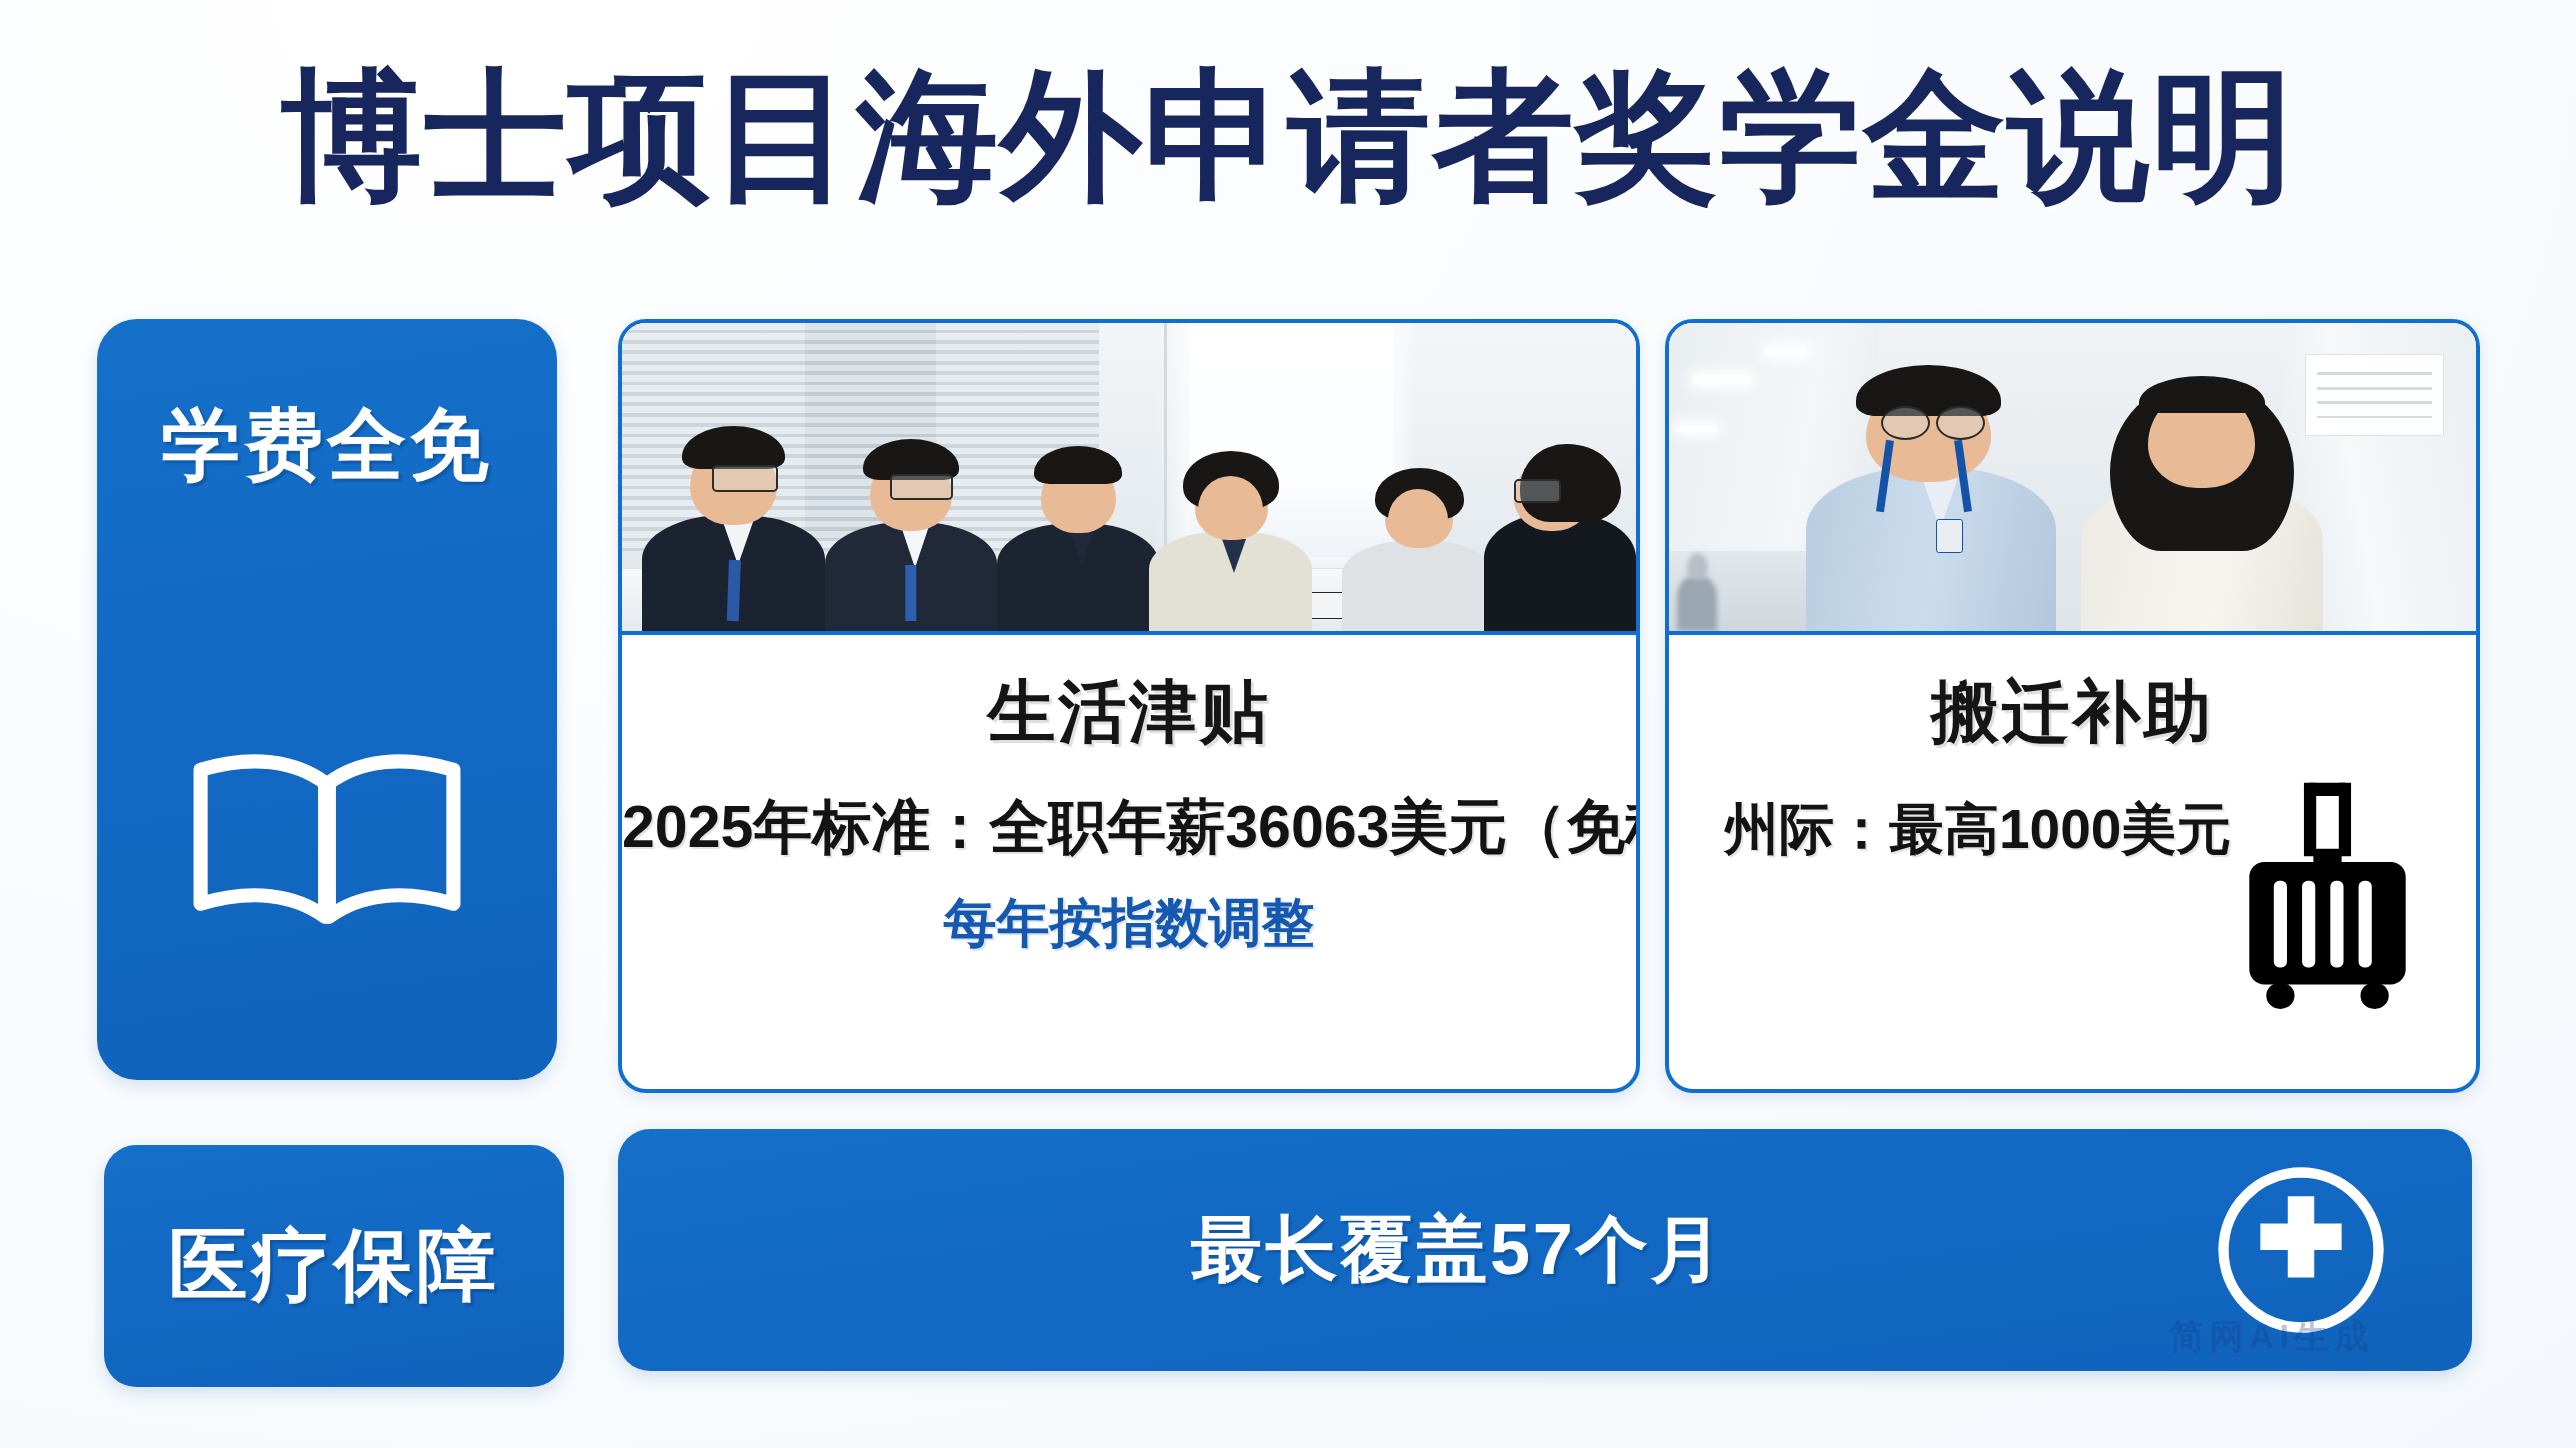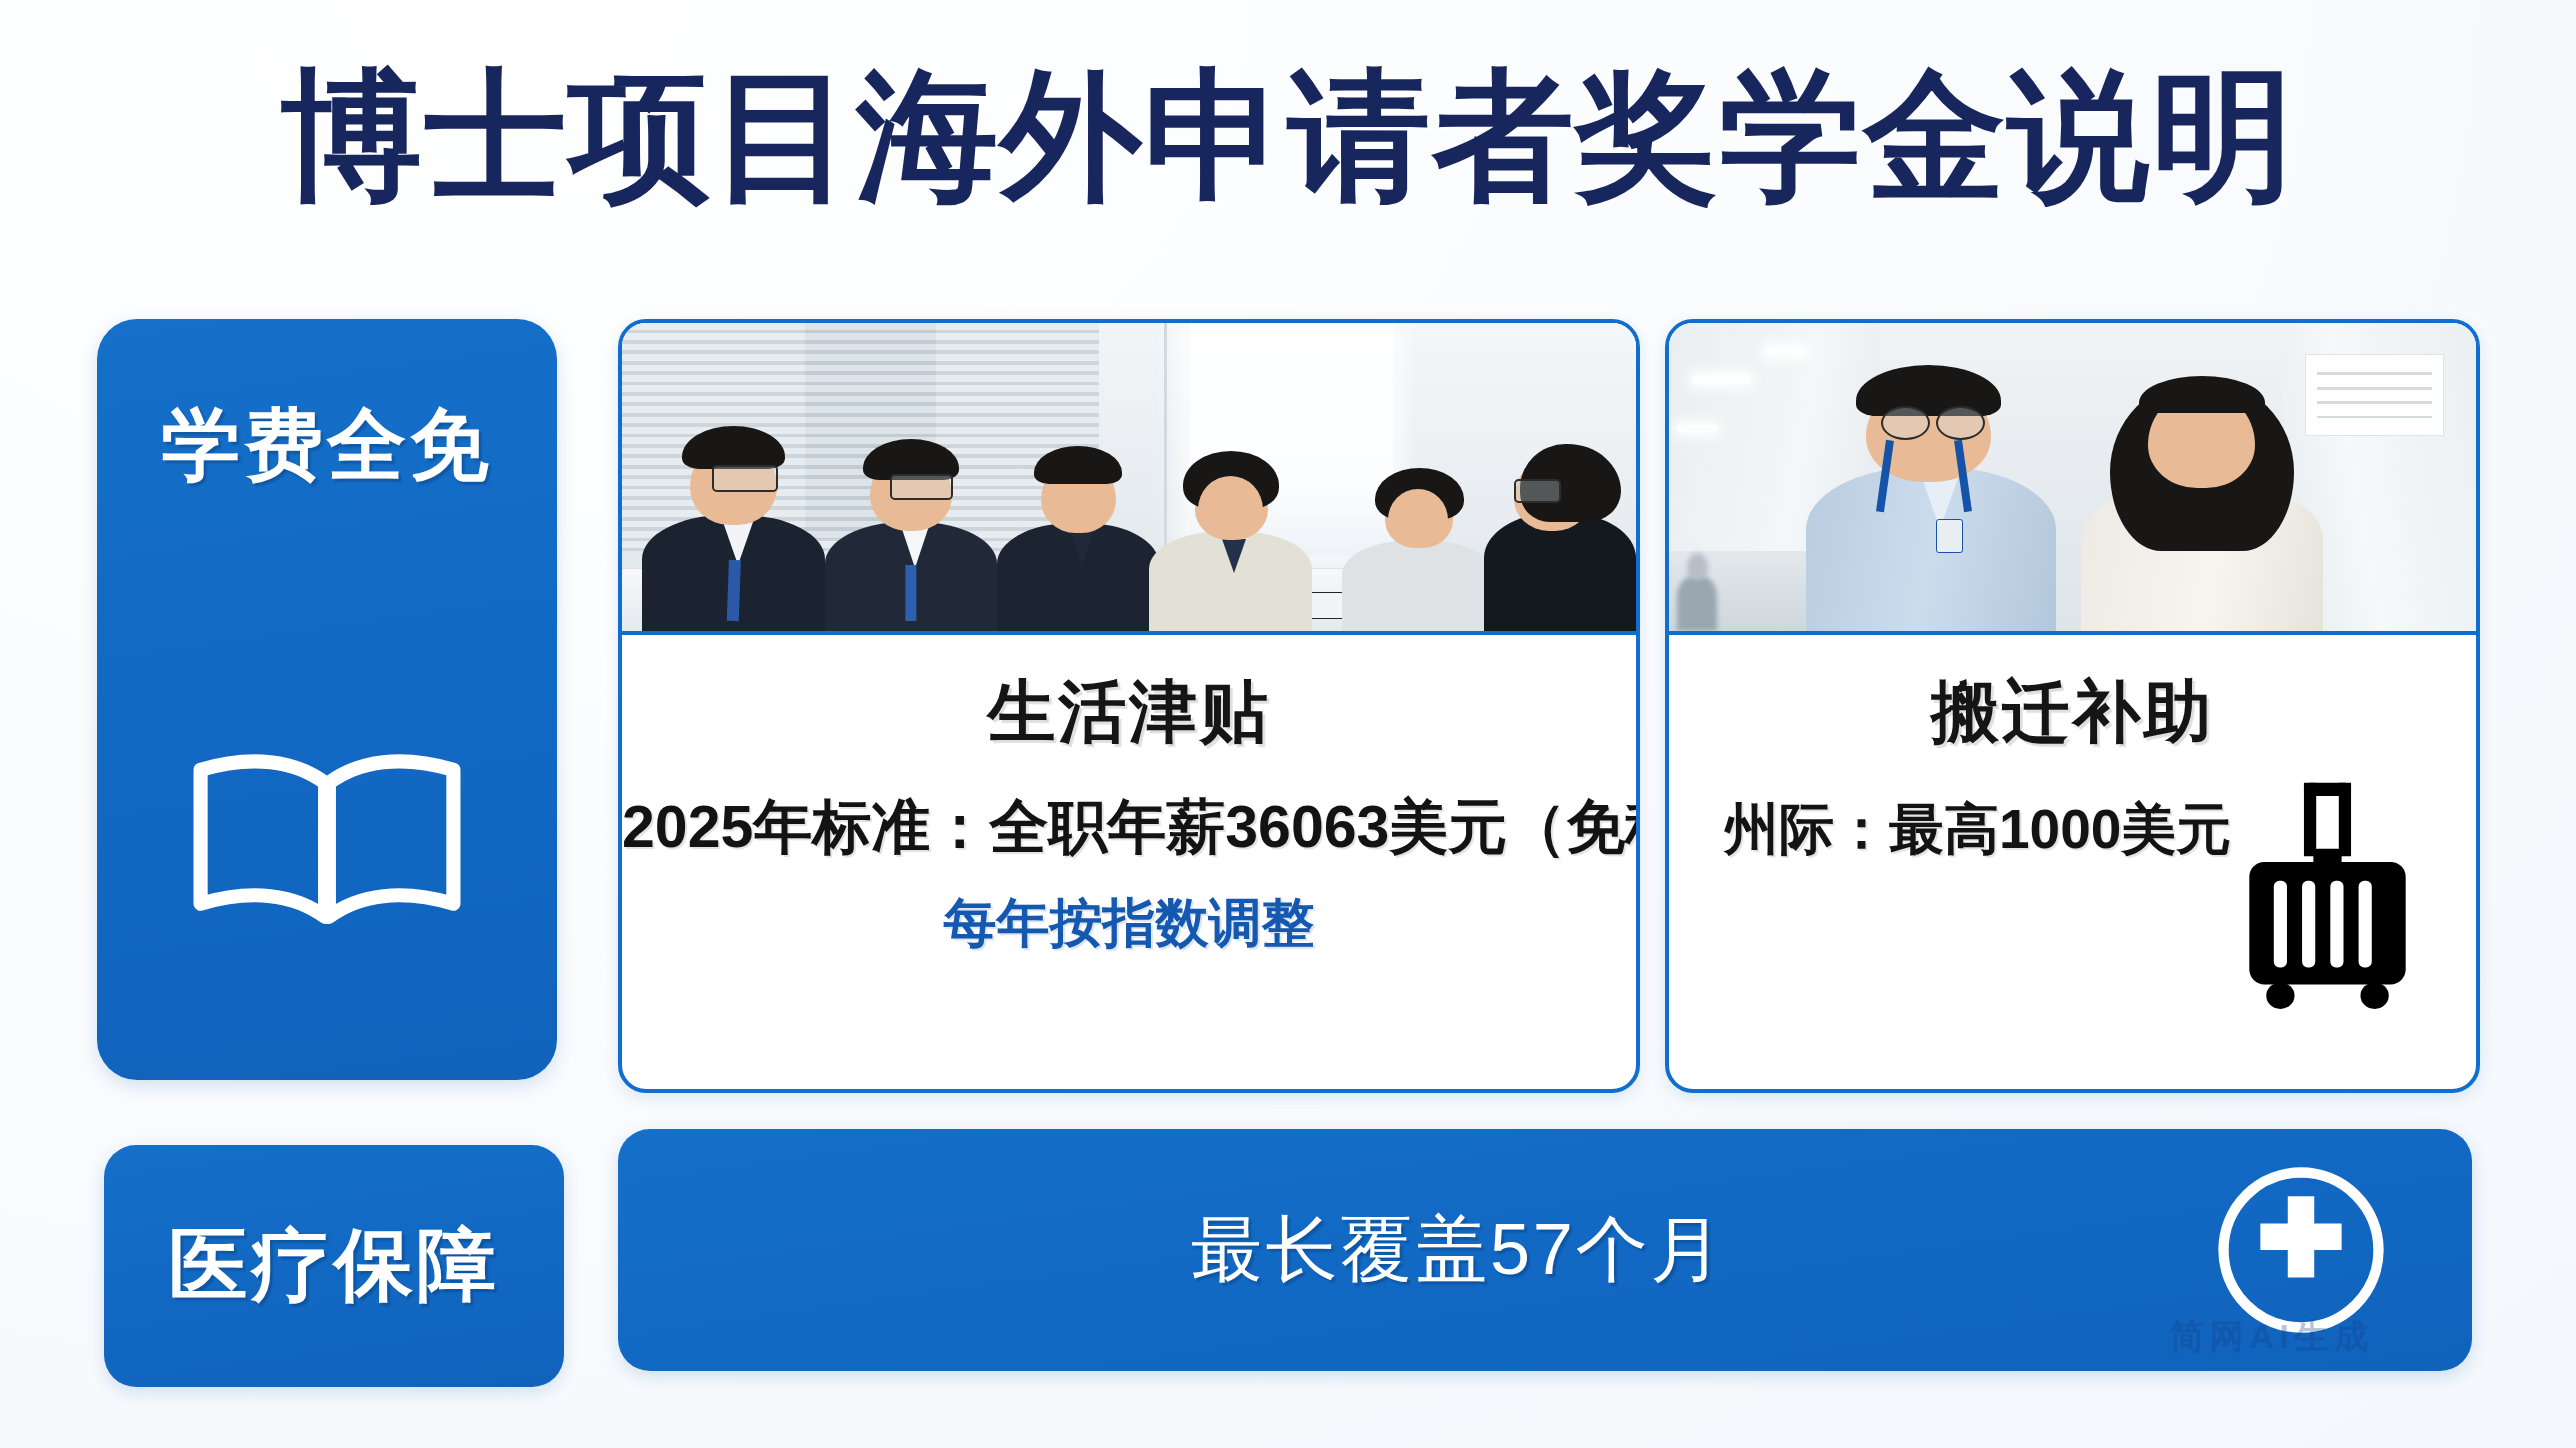--- a/index.html
+++ b/index.html
@@ -104,21 +104,21 @@
   }
   #bar-coverage .bar-text {
     position: absolute;
     left: 0;
     top: 50%;
     transform: translateY(-50%);
     width: 1680px;
     text-align: center;
     color: #ffffff;
     font-size: 72px;
-    font-weight: normal;
+    font-weight: bold;
     letter-spacing: 2.8px;
     text-shadow: 2.8px 2.8px 1.9px rgba(0,30,70,0.25);
     white-space: nowrap;
   }
   #cross-icon-wrap {
     position: absolute;
     right: 85px;
     top: 50%;
     transform: translateY(-50%);
     width: 172px;

